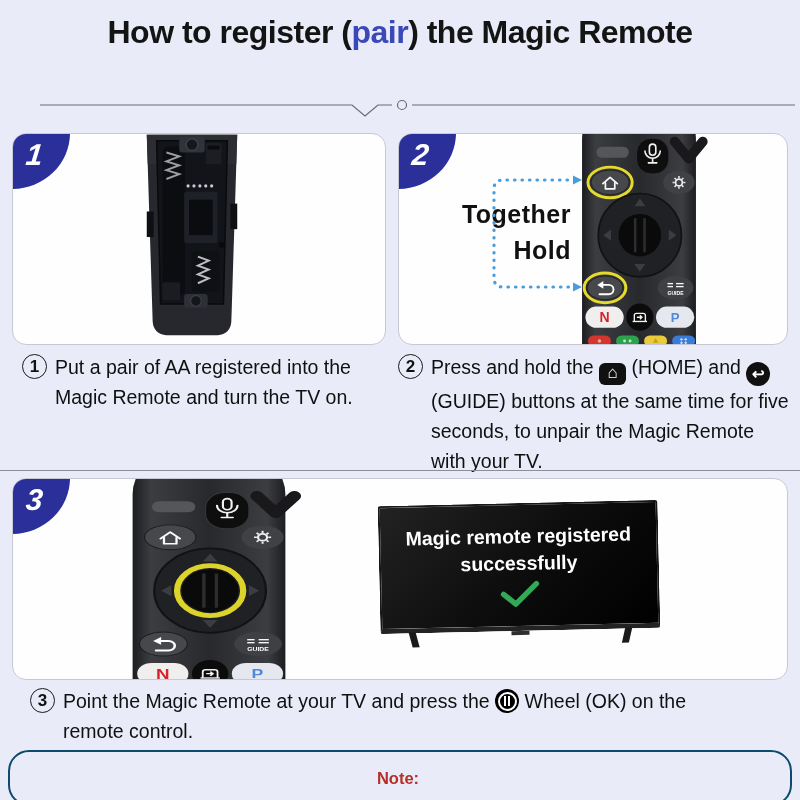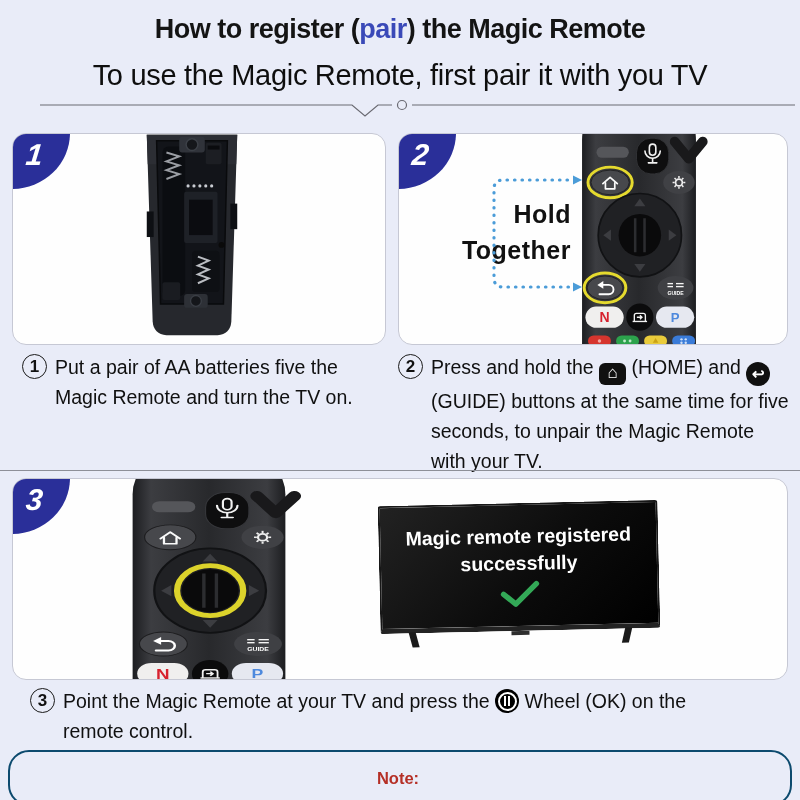--- a/index.html
+++ b/index.html
@@ -2,21 +2,21 @@
 <html><head>
 <meta charset="utf-8">
 <style>
   * { margin:0; padding:0; box-sizing:border-box; }
   html,body { width:800px; height:800px; }
   body { font-family:"Liberation Sans", sans-serif; background:#e9ecf8; }
   #page { position:relative; width:800px; height:800px; overflow:hidden; }
 
   
   .title { position:absolute; top:14px; left:0; width:800px; text-align:center;
-           font-size:27px; font-weight:bold; color:#141414; letter-spacing:-0.5px; }
+           font-size:32px; font-weight:bold; color:#141414; letter-spacing:-0.5px; }
   .title .hl { color:#3a49b8; }
   .subtitle { position:absolute; top:59px; left:0; width:800px; text-align:center;
               font-size:29px; color:#0e0e0e; letter-spacing:-0.3px; }
   .hdr-divider { position:absolute; top:96px; left:40px; }
 
   
   .panel { position:absolute; background:#fefefe; border:1px solid #c6c8d4; border-radius:14px; overflow:hidden; }
   #panel1 { left:12px;  top:133px; width:374px; height:212px; }
   #panel2 { left:398px; top:133px; width:390px; height:212px; }
   #panel3 { left:12px;  top:478px; width:776px; height:202px; }
@@ -72,21 +72,20 @@
           border:2px solid #0c4a6e; border-radius:21px; display:flex; align-items:center;
           justify-content:center; font-size:16.5px; color:#bf4238; padding:0 10px; white-space:nowrap; }
   .note b { color:#b52f26; margin-right:4px; }
 </style>
 </head>
 <body>
 
 <div id="page">
 
   <div class="title"><span>How to register (</span><span class="hl">pair</span><span>) the Magic Remote</span></div>
-  <div class="subtitle">To use the Magic Remote, first pair it with you TV</div>
 
   <svg class="hdr-divider" width="756" height="24">
     <path d="M0 9 H312 L325 20 L338 9 H352 M372 9 H755" stroke="#6a6a72" stroke-width="1.2" fill="none"></path>
     <circle cx="362" cy="9" r="4.5" stroke="#6a6a72" stroke-width="1.2" fill="none"></circle>
   </svg>
 
   <div class="panel" id="panel1">
     <div class="badge">
         <span>1</span>
       </div>
@@ -119,22 +118,22 @@
       <rect x="99" y="70" width="7" height="26" fill="#0d0f13"></rect>
     </svg>
   </div>
 
   <div class="panel" id="panel2">
     <div class="badge">
         <span>2</span>
       </div>
 
     <div class="hold-label">
+      <div>Together</div>
       <div>Hold</div>
-      <div>Together</div>
     </div>
 
     <svg class="bracket" width="96" height="126">
       <path d="M86 10 H14 Q5 10 5 19 V108 Q5 117 14 117 H86" stroke="#4b9cd8" stroke-width="3.2" fill="none" stroke-linecap="round" stroke-dasharray="0.5 7"></path>
       <path d="M84 5.5 l9 4.5 l-9 4.5 z" fill="#4b9cd8"></path>
       <path d="M84 112.5 l9 4.5 l-9 4.5 z" fill="#4b9cd8"></path>
     </svg>
 
     <svg class="remote2" viewBox="0 -34 200 294" width="170" height="250" preserveAspectRatio="none">
       <defs>
@@ -224,21 +223,21 @@
             <circle cx="155" cy="234.5" r="1.4"></circle>
             <circle cx="150" cy="238.5" r="1.4"></circle>
             <circle cx="155" cy="238.5" r="1.4"></circle>
           </g>
       </g>
     </svg>
   </div>
 
   <div class="caption" id="cap1">
     <div class="circ">1</div>
-    <div class="cap-text">Put a pair of AA batteries five the Magic Remote and turn the TV on.</div>
+    <div class="cap-text">Put a pair of AA registered into the Magic Remote and turn the TV on.</div>
   </div>
   <div class="caption" id="cap2">
     <div class="circ">2</div>
     <div class="cap-text">Press and hold the <span class="cap-ic ic-home-icon">⌂</span> (<b>HOME</b>) and <span class="cap-ic ic-back-icon">↩</span> (<b>GUIDE</b>) buttons at the same time for five seconds, to unpair the Magic Remote with your TV.</div>
   </div>
 
   <div class="mid-divider"></div>
 
   <div class="panel" id="panel3">
     <div class="badge">

